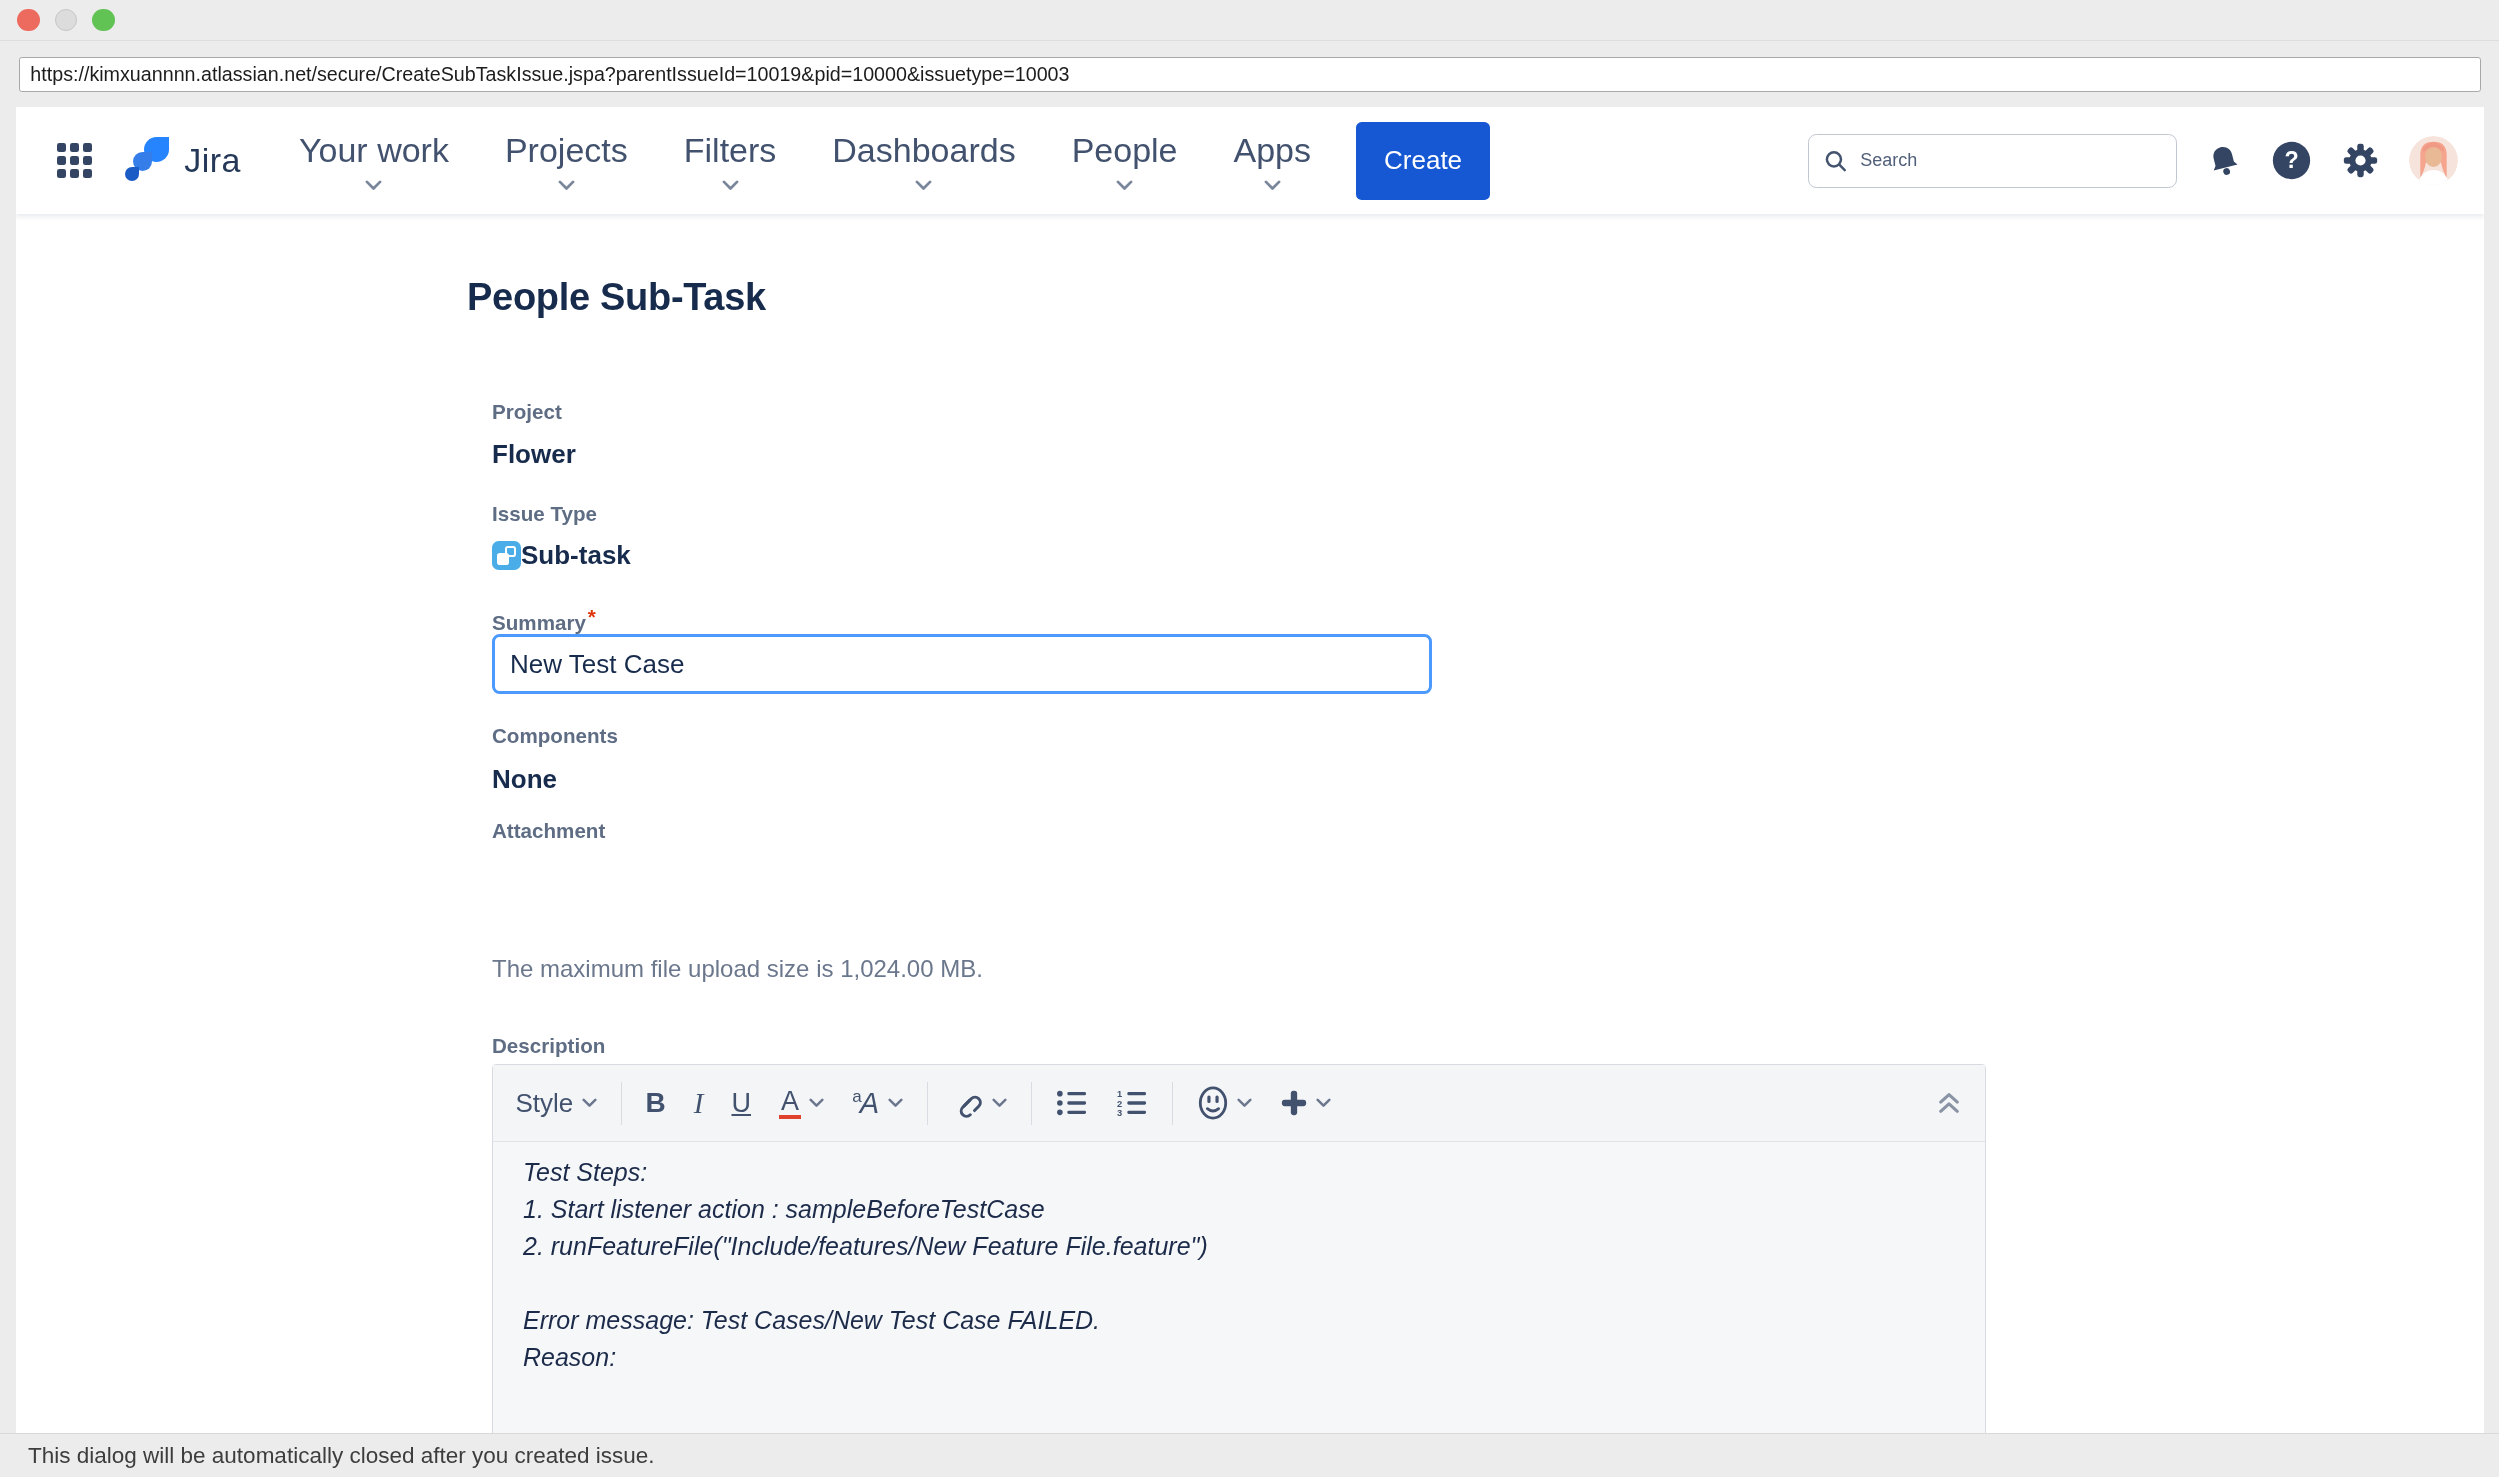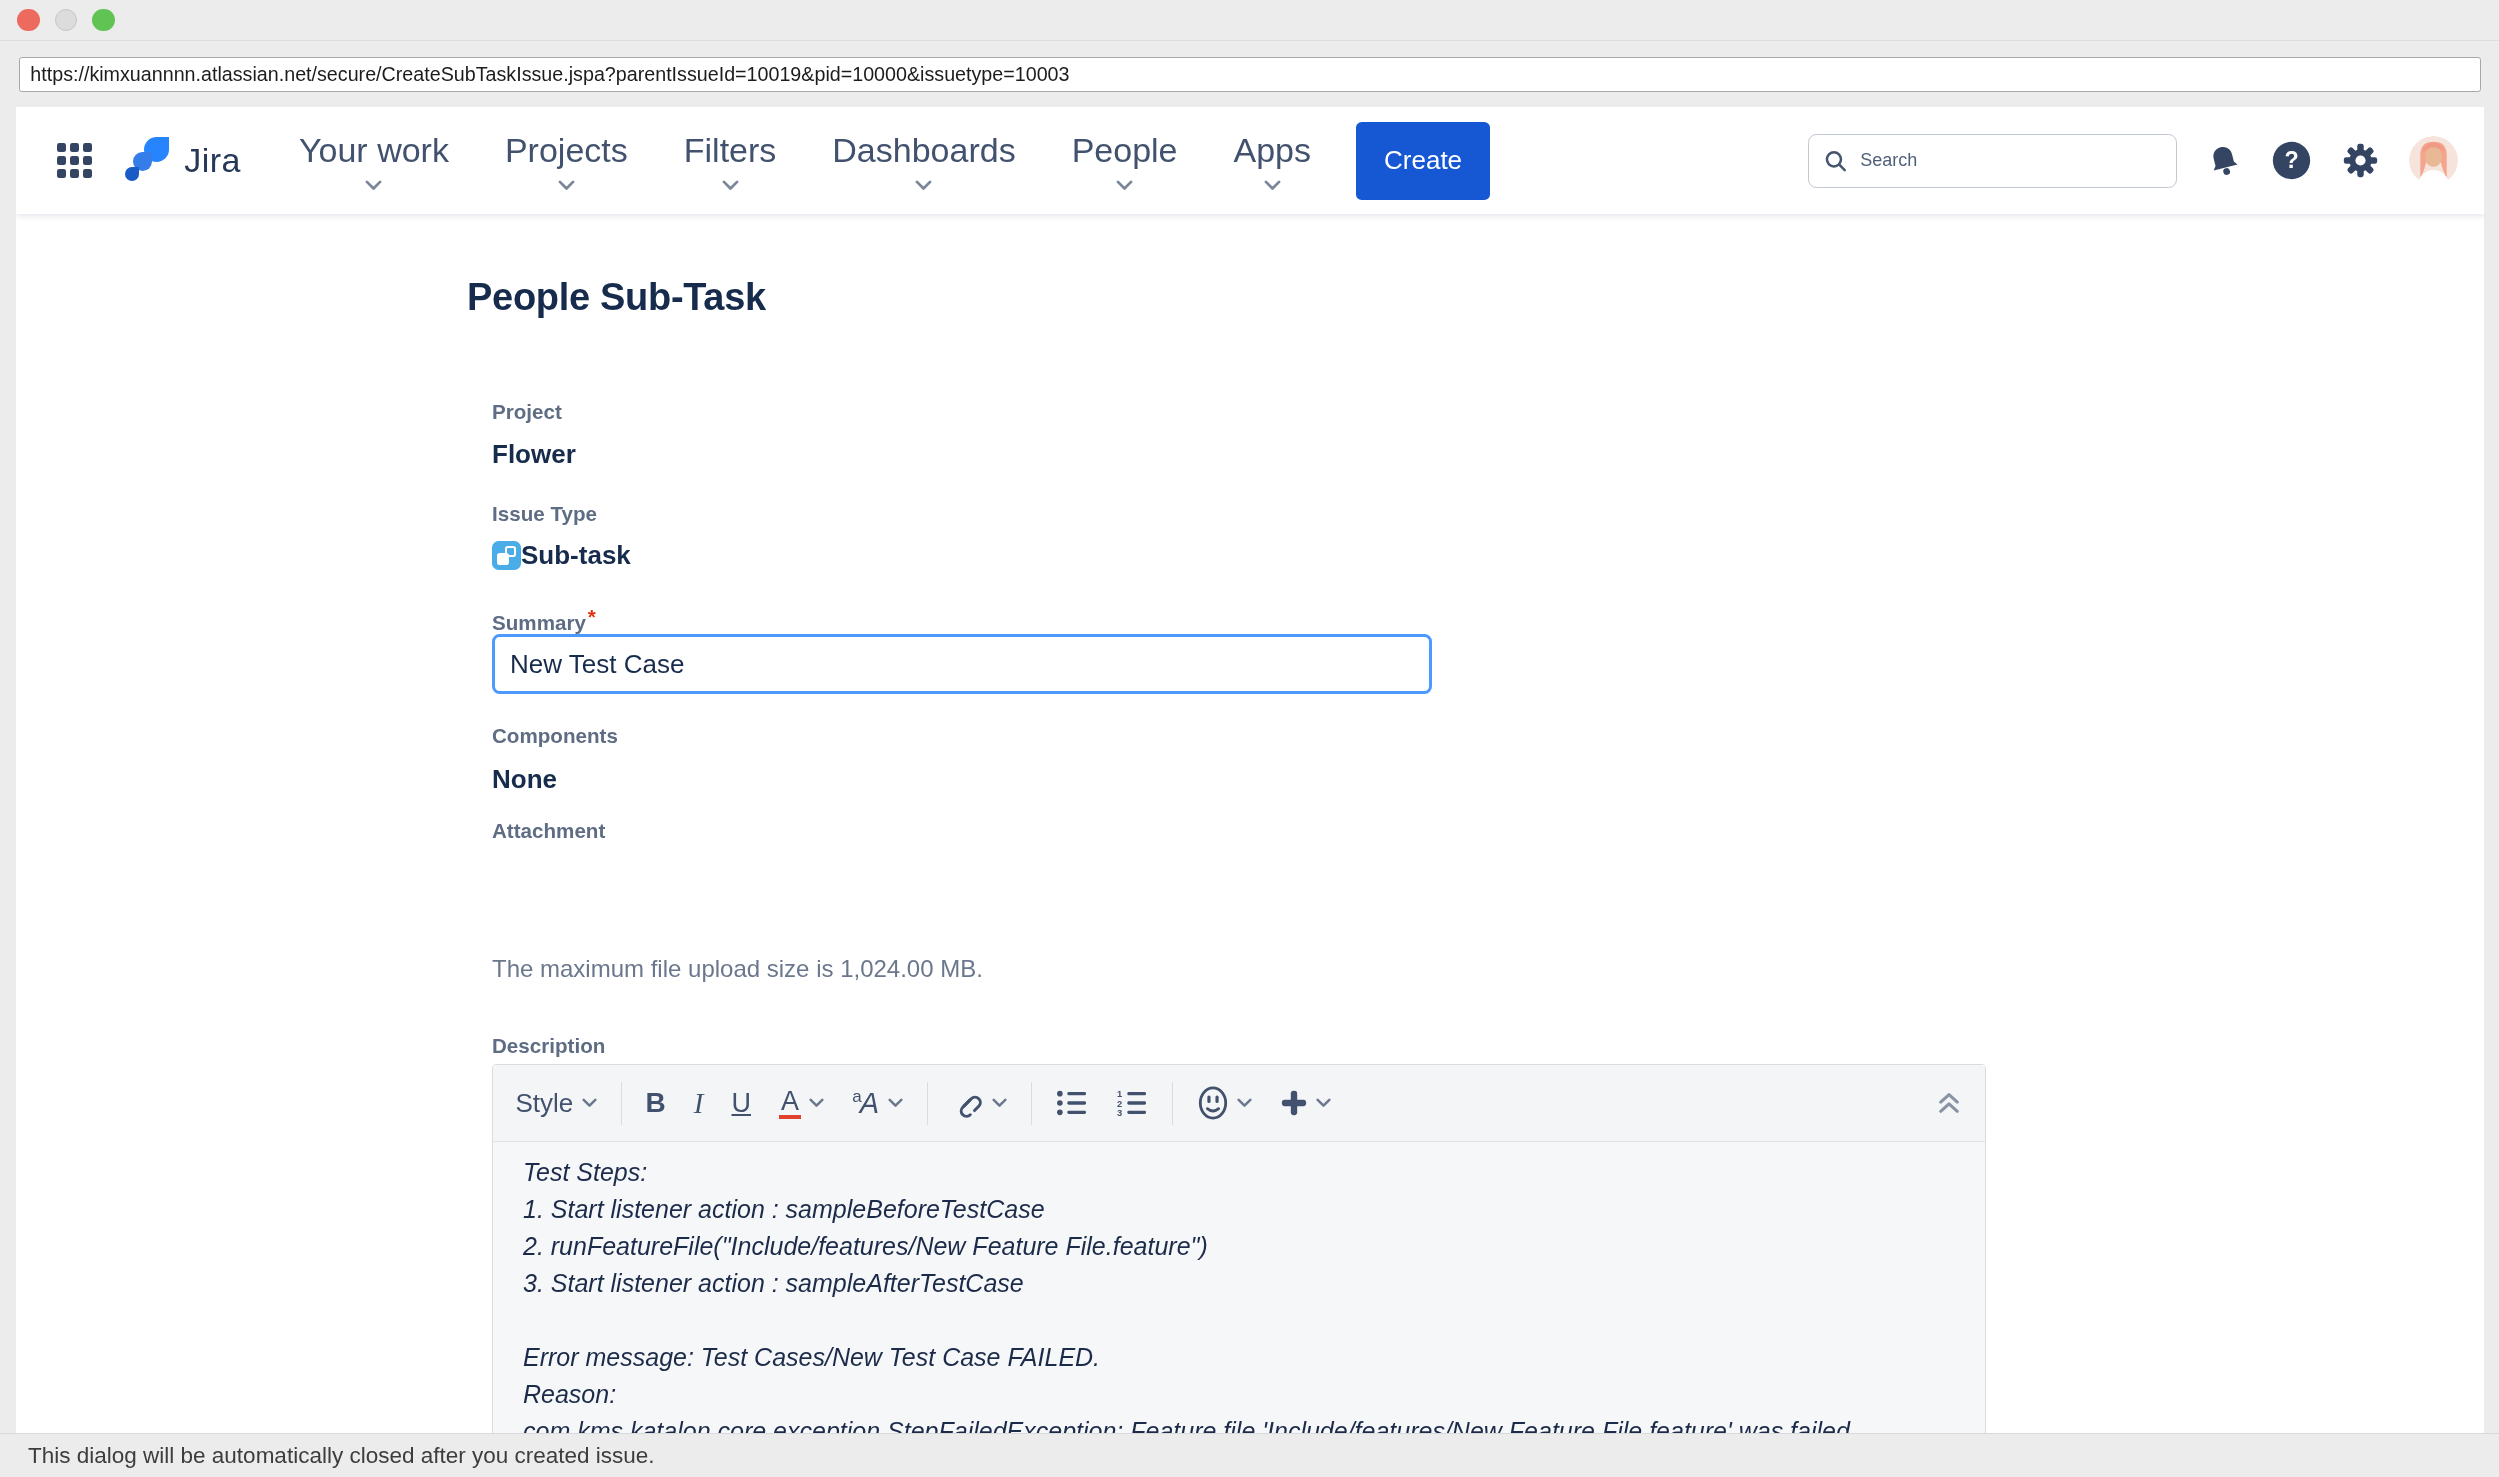--- a/index.html
+++ b/index.html
@@ -316,25 +316,23 @@
                 <polyline points="6,12 15,4 24,12"></polyline>
                 <polyline points="6,22 15,14 24,22"></polyline>
               </g>
             </svg>
         </span>
       </div>
       <div class="editor-body">
         <div class="desc-line">Test Steps:</div>
         <div class="desc-line">1. Start listener action : sampleBeforeTestCase</div>
         <div class="desc-line">2. runFeatureFile("Include/features/New Feature File.feature")</div>
-        <div class="desc-line">3. Start listener action : sampleAfterTestCase</div>
         <div class="desc-line"></div>
         <div class="desc-line">Error message: Test Cases/New Test Case FAILED.</div>
         <div class="desc-line">Reason:</div>
-        <div class="desc-line">com.kms.katalon.core.exception.StepFailedException: Feature file 'Include/features/New Feature File.feature' was failed</div>
       </div>
     </div>
   </div>
 </div>
 
 <div class="statusbar">
   <span>This dialog will be automatically closed after you created issue.</span>
 </div>
 
 

